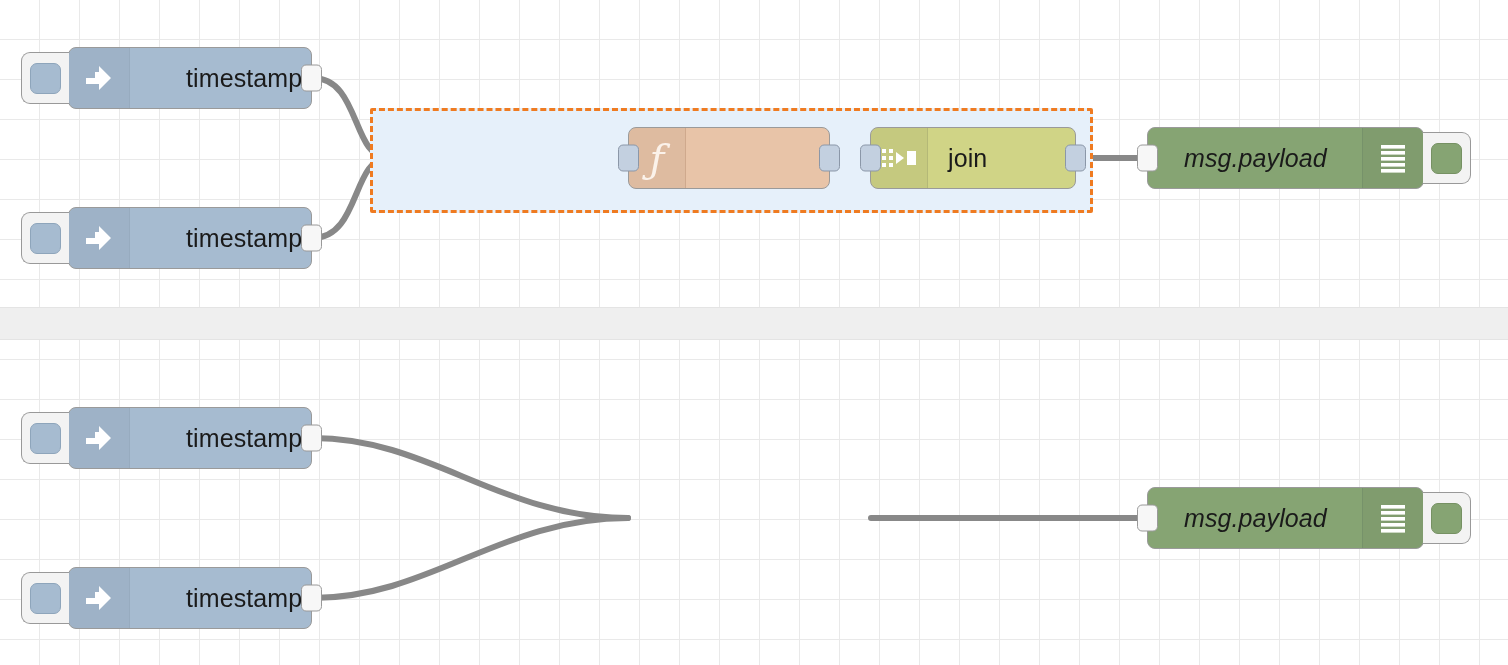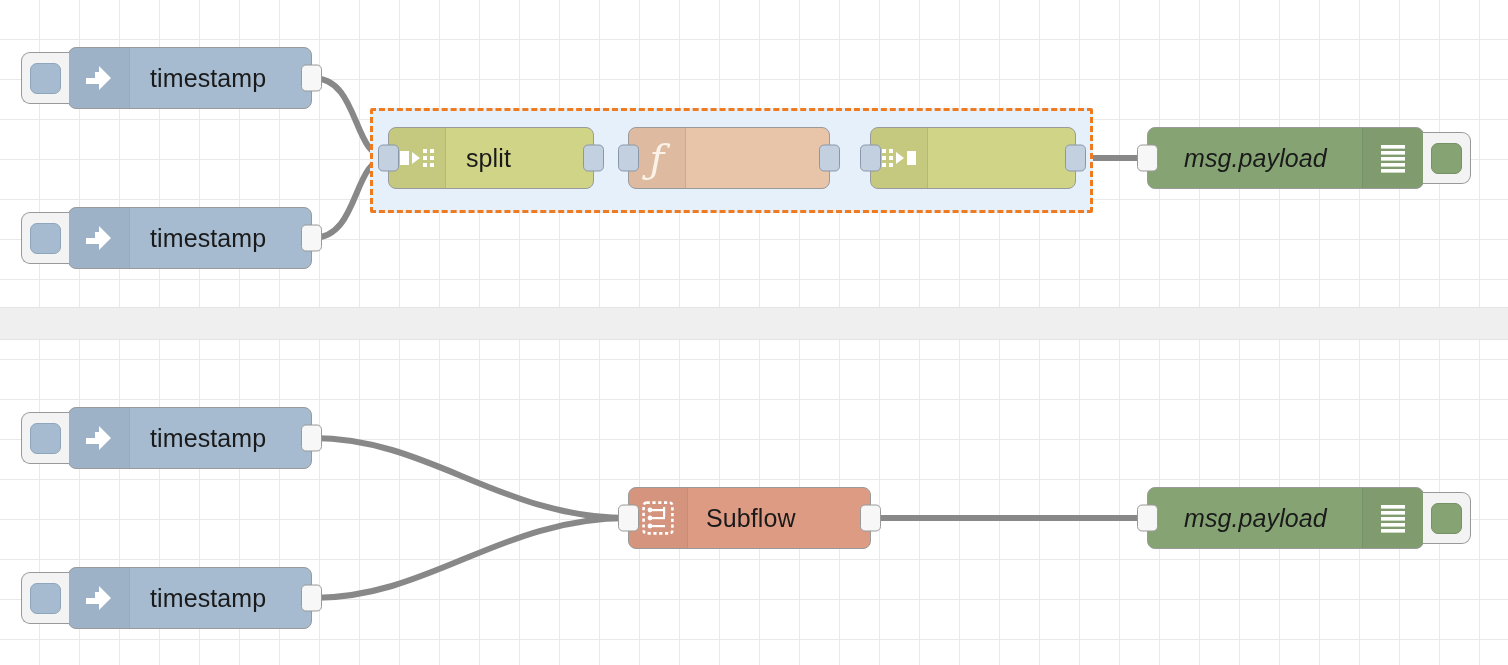--- a/index.html
+++ b/index.html
@@ -91,20 +91,21 @@
     z-index: 5;
   }
   .port.in  { left: -11px; }
   .port.out { right: -11px; }
   .port.sel { background: #c3d0e0; border-color: #8b97a8; }
 
   
   .node-inject {
     background: #a6bbd0;
     width: 244px;
+    gap: 36px;
   }
   .node-inject .icon-cell {
     width: 60px;
     flex: 0 0 60px;
     display: flex;
     align-items: center;
     justify-content: center;
     border-right: 1px solid #97abbf;
     border-radius: 7px 0 0 7px;
     background: rgba(0,0,0,0.045);
@@ -279,37 +280,20 @@
     </div>
     <div class="icon-cell">
       <svg class="glyph" width="34" height="34" viewBox="0 0 34 34">
         <path d="M4 11 h13 v-6 l12 12 -12 12 v-6 h-13 v-6 h9 v-6 z" fill="#ffffff"></path>
       </svg>
     </div>
     <div class="label">timestamp</div>
     <div class="port out"></div>
   </div>
 
-  <div class="node node-split" style="left:388px; top:127px;">
-    <div class="port in sel"></div>
-    <div class="icon-cell">
-      <svg class="glyph" width="36" height="26" viewBox="0 0 36 26">
-        <rect x="1" y="6" width="9" height="14" fill="#ffffff"></rect>
-        <path d="M13 7 L21 13 L13 19 z" fill="#ffffff"></path>
-        <rect x="24" y="4" width="4" height="4" fill="#ffffff"></rect>
-        <rect x="31" y="4" width="4" height="4" fill="#ffffff"></rect>
-        <rect x="24" y="11" width="4" height="4" fill="#ffffff"></rect>
-        <rect x="31" y="11" width="4" height="4" fill="#ffffff"></rect>
-        <rect x="24" y="18" width="4" height="4" fill="#ffffff"></rect>
-        <rect x="31" y="18" width="4" height="4" fill="#ffffff"></rect>
-      </svg>
-    </div>
-    <div class="label">split</div>
-    <div class="port out sel"></div>
-  </div>
 
   <div class="node node-function" style="left:628px; top:127px;">
     <div class="port in sel"></div>
     <div class="icon-cell">
       <span class="fn-glyph">ƒ</span>
     </div>
     <div class="label"></div>
     <div class="port out sel"></div>
   </div>
 
@@ -320,20 +304,21 @@
         <rect x="1" y="4" width="4" height="4" fill="#ffffff"></rect>
         <rect x="8" y="4" width="4" height="4" fill="#ffffff"></rect>
         <rect x="1" y="11" width="4" height="4" fill="#ffffff"></rect>
         <rect x="8" y="11" width="4" height="4" fill="#ffffff"></rect>
         <rect x="1" y="18" width="4" height="4" fill="#ffffff"></rect>
         <rect x="8" y="18" width="4" height="4" fill="#ffffff"></rect>
         <path d="M15 7 L23 13 L15 19 z" fill="#ffffff"></path>
         <rect x="26" y="6" width="9" height="14" fill="#ffffff"></rect>
       </svg>
     </div>
+    <div class="label">join</div>
     <div class="port out sel"></div>
   </div>
 
   <div class="node node-debug" style="left:1147px; top:127px;">
     <div class="port in"></div>
     <div class="label">msg.payload</div>
     <div class="icon-cell">
       <svg class="glyph" width="26" height="30" viewBox="0 0 26 30">
         <rect x="1" y="2" width="24" height="3.6" fill="#ffffff"></rect>
         <rect x="1" y="8" width="24" height="3.6" fill="#ffffff"></rect>
@@ -366,37 +351,20 @@
     </div>
     <div class="icon-cell">
       <svg class="glyph" width="34" height="34" viewBox="0 0 34 34">
         <path d="M4 11 h13 v-6 l12 12 -12 12 v-6 h-13 v-6 h9 v-6 z" fill="#ffffff"></path>
       </svg>
     </div>
     <div class="label">timestamp</div>
     <div class="port out"></div>
   </div>
 
-  <div class="node node-subflow" style="left:628px; top:487px;">
-    <div class="port in"></div>
-    <div class="icon-cell">
-      <svg class="glyph" width="32" height="34" viewBox="0 0 32 34">
-        <rect x="1.6" y="1.6" width="28.8" height="30.8" rx="3" ry="3" fill="none" stroke="#ffffff" stroke-width="2.6" stroke-dasharray="3.2 2.6"></rect>
-        <circle cx="8" cy="9" r="2.4" fill="#ffffff"></circle>
-        <circle cx="8" cy="17" r="2.4" fill="#ffffff"></circle>
-        <circle cx="8" cy="25" r="2.4" fill="#ffffff"></circle>
-        <rect x="10" y="8" width="13" height="2.2" fill="#ffffff"></rect>
-        <rect x="10" y="16" width="13" height="2.2" fill="#ffffff"></rect>
-        <rect x="10" y="24" width="13" height="2.2" fill="#ffffff"></rect>
-        <rect x="21" y="6" width="2.2" height="10" fill="#ffffff"></rect>
-      </svg>
-    </div>
-    <div class="label">Subflow</div>
-    <div class="port out"></div>
-  </div>
 
   <div class="node node-debug" style="left:1147px; top:487px;">
     <div class="port in"></div>
     <div class="label">msg.payload</div>
     <div class="icon-cell">
       <svg class="glyph" width="26" height="30" viewBox="0 0 26 30">
         <rect x="1" y="2" width="24" height="3.6" fill="#ffffff"></rect>
         <rect x="1" y="8" width="24" height="3.6" fill="#ffffff"></rect>
         <rect x="1" y="14" width="24" height="3.6" fill="#ffffff"></rect>
         <rect x="1" y="20" width="24" height="3.6" fill="#ffffff"></rect>

